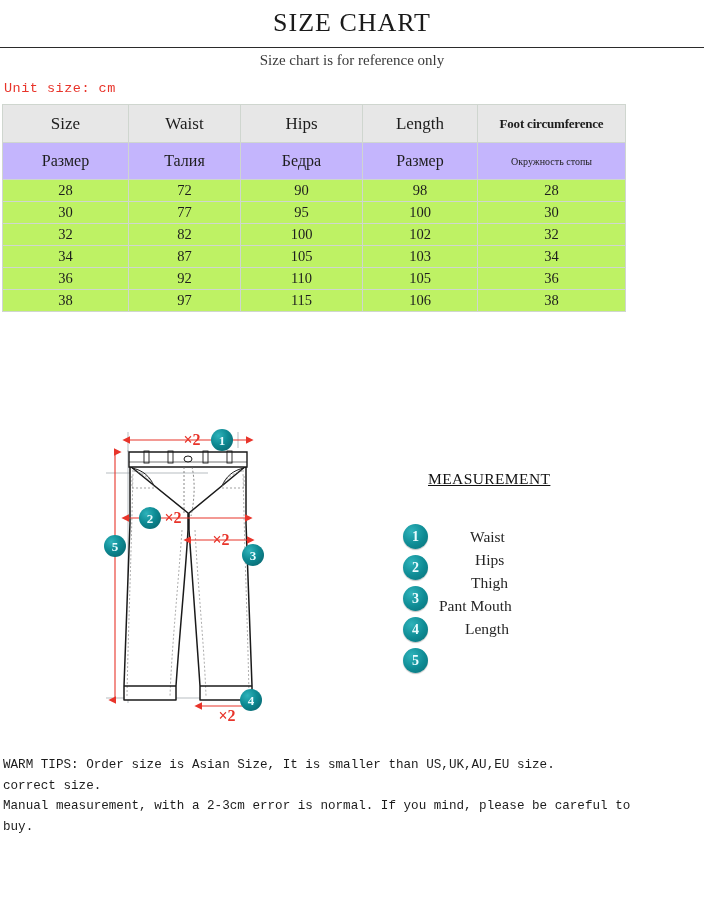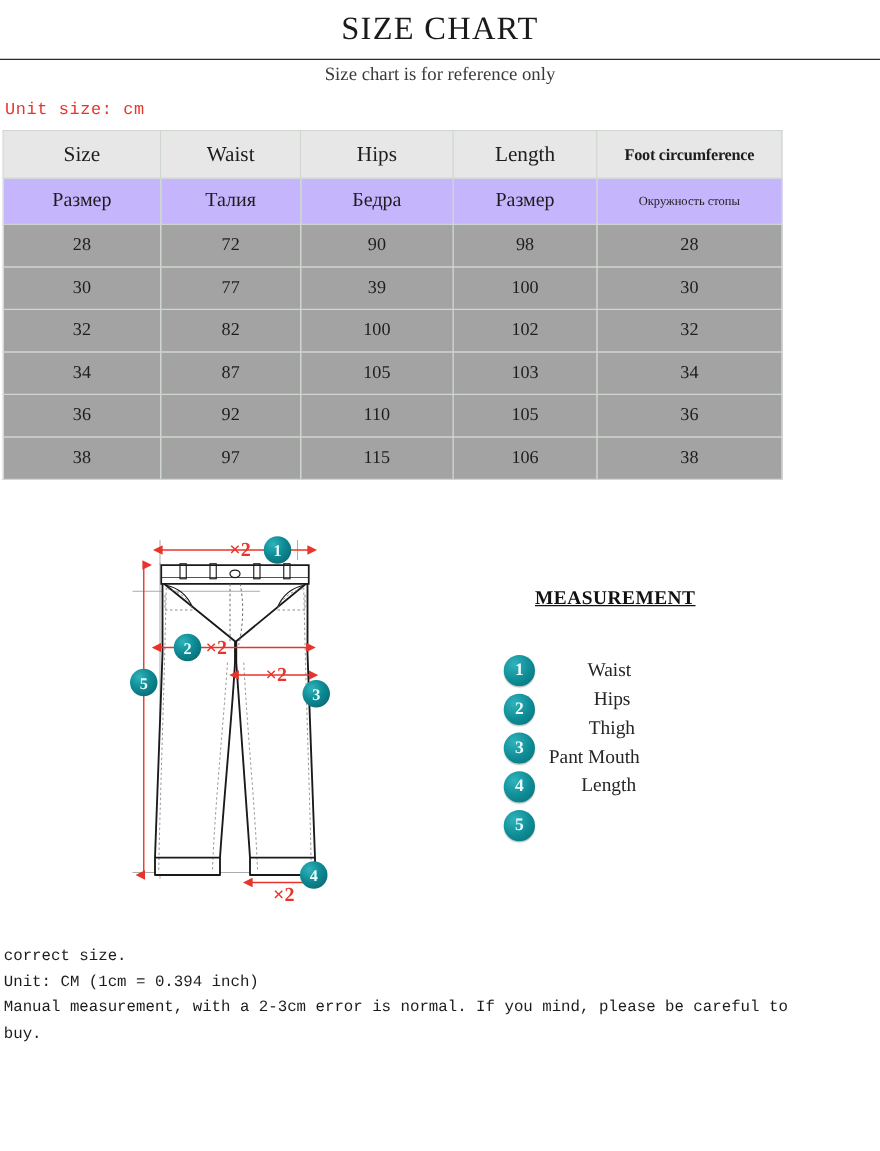--- a/index.html
+++ b/index.html
@@ -55,37 +55,37 @@
   table.size-table tr.hdr td.small {
     font-size: 13px; font-weight: bold; letter-spacing: -0.2px;
   }
   table.size-table tr.hdr2 td {
     background: #c4b5fd;
     height: 37px;
     font-size: 16px;
   }
   table.size-table tr.hdr2 td.small { font-size: 10px; }
   table.size-table tr.data td {
-    background: #a3a3a3;
-    height: 34px;
+    background: #bef264;
+    height: 22px;
     font-size: 14.5px;
   }
   col.c1 { width: 126px; } col.c2 { width: 112px; }
   col.c3 { width: 122px; } col.c4 { width: 115px; }
   col.c5 { width: 148px; }
 
   
   .diagram { position: absolute; top: 418px; left: 88px; width: 300px; height: 320px; }
 
   
   .legend { position: absolute; top: 462px; left: 395px; width: 290px; height: 225px; }
   .legend-title {
     position: absolute; top: 8px; left: 33px;
     font-family: "Liberation Serif", serif;
-    font-size: 15.5px; font-weight: bold; color: #111;
+    font-size: 15.5px; font-weight: normal; color: #111;
     text-decoration: underline; letter-spacing: .4px;
   }
   .lg-circle {
     position: absolute; left: 8px;
     width: 25px; height: 25px; border-radius: 50%;
     background: radial-gradient(circle at 34% 30%, #2fb3bb 0%, #0e8b94 55%, #0a6f78 100%);
     color: #eafcff; font-family: "Liberation Serif", serif;
     font-size: 14px; font-weight: bold;
     display: flex; align-items: center; justify-content: center;
     box-shadow: 0 1px 1px rgba(0,0,0,.25);
@@ -143,21 +143,21 @@
         <tr class="data">
           <td>28</td>
           <td>72</td>
           <td>90</td>
           <td>98</td>
           <td>28</td>
         </tr>
         <tr class="data">
           <td>30</td>
           <td>77</td>
-          <td>39</td>
+          <td>95</td>
           <td>100</td>
           <td>30</td>
         </tr>
         <tr class="data">
           <td>32</td>
           <td>82</td>
           <td>100</td>
           <td>102</td>
           <td>32</td>
         </tr>
@@ -316,19 +316,19 @@
     <div class="lg-circle" style="top:186px">5</div>
 
     <div class="lg-label" style="top:66px; left:75px">Waist</div>
     <div class="lg-label" style="top:89px; left:80px">Hips</div>
     <div class="lg-label" style="top:112px; left:76px">Thigh</div>
     <div class="lg-label" style="top:135px; left:44px">Pant Mouth</div>
     <div class="lg-label" style="top:158px; left:70px">Length</div>
   </div>
 
   <div class="tips">
+    <p>WARM TIPS: Order size is Asian Size, It is smaller than US,UK,AU,EU size.</p>
     <p>correct size.</p>
-    <p>Unit: CM (1cm = 0.394 inch)</p>
     <p>Manual measurement, with a 2-3cm error is normal. If you mind, please be careful to</p>
     <p>buy.</p>
   </div>
 
 </div>
 
 </body></html>

